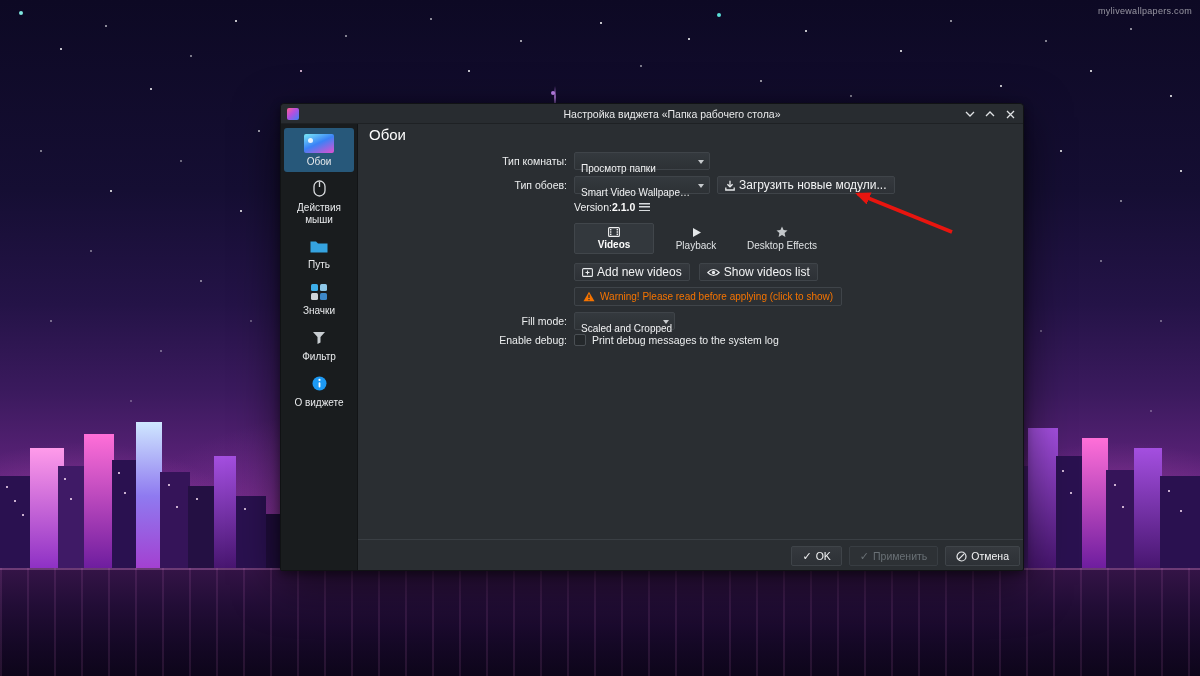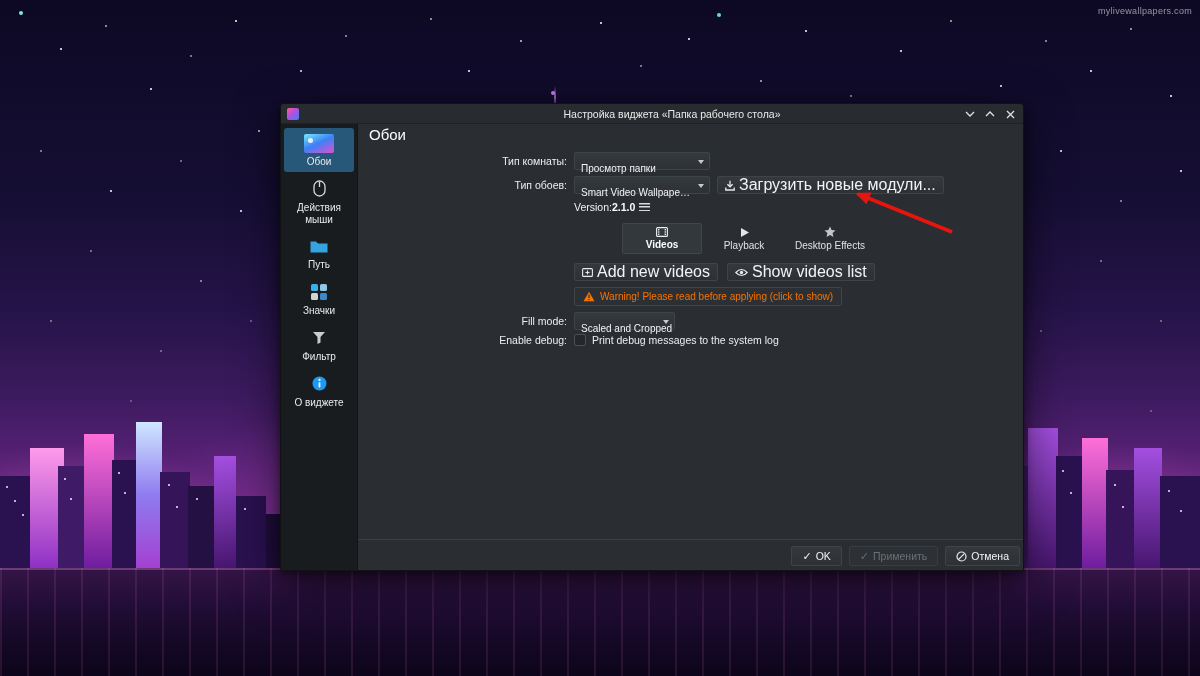--- a/index.html
+++ b/index.html
@@ -81,31 +81,31 @@
   .row { position:absolute; left:0; right:0; display:flex; align-items:center; }
   .flabel { width:293px; text-align:right; padding-right:7px; color:#eceeef; font-size:10.5px; }
   .combo { height:18px; background:linear-gradient(#34393e,#2d3135); border:1px solid #3f4449;
     border-radius:2px; display:flex; align-items:center; padding:14px 16px 0 6px;
     position:relative; font-size:10px; color:#f2f3f4; cursor:pointer; white-space:nowrap; }
   .caret { position:absolute; right:5px; top:7px; width:0; height:0;
     border-left:3.5px solid transparent; border-right:3.5px solid transparent;
     border-top:4px solid #c6cacd; }
   .btn { height:18px; background:linear-gradient(#35393e,#2d3136); border:1px solid #3f4449;
     border-radius:2px; display:inline-flex; align-items:center; gap:4px; padding:0 7px;
-    font-size:16px; color:#f2f3f4; cursor:pointer; white-space:nowrap; }
+    font-size:12px; color:#f2f3f4; cursor:pointer; white-space:nowrap; }
   .version-row { gap:0; font-size:10.5px; }
   .version-val { font-weight:bold; color:#fcfcfc; }
   .menu-icon { width:11px; height:8px; margin-left:4px; cursor:pointer;
     background-image:linear-gradient(#d9dcdf,#d9dcdf),linear-gradient(#d9dcdf,#d9dcdf),linear-gradient(#d9dcdf,#d9dcdf);
     background-size:11px 1.5px; background-position:0 0,0 3.25px,0 6.5px; background-repeat:no-repeat; }
   .tabs { display:flex; align-items:stretch; }
   .tab { width:84px; height:31px; display:flex; flex-direction:column; align-items:center;
     justify-content:center; gap:2px; font-size:10px; color:#dfe2e4; cursor:pointer;
     border:1px solid transparent; border-radius:2px; }
-  .tab.selected { background:#33383d; border-color:#41464b; font-weight:bold; color:#fcfcfc;margin-left:48px; }
+  .tab.selected { background:#33383d; border-color:#41464b; font-weight:bold; color:#fcfcfc; }
   .warn-box { height:19px; display:inline-flex; align-items:center; gap:5px; padding:0 8px;
     border:1px solid #3f4449; border-radius:2px; background:#2c3034;
     color:#f67400; font-size:10px; cursor:pointer; }
   .checkbox { width:12px; height:12px; border:1px solid #4a4f54; border-radius:2px;
     background:#24282b; margin-right:6px; cursor:pointer; flex:0 0 auto; }
   .check-label { font-size:10.5px; color:#eceeef; }
   .sep { position:absolute; left:77px; right:0; top:435px; height:1px; background:#3a3f44; }
   .footer { position:absolute; right:3px; top:442px; display:flex; gap:7px; }
   .fbtn { height:20px; padding:0 10px; font-size:10.5px; }
   .fbtn .glyph { font-size:11px; line-height:1; }

